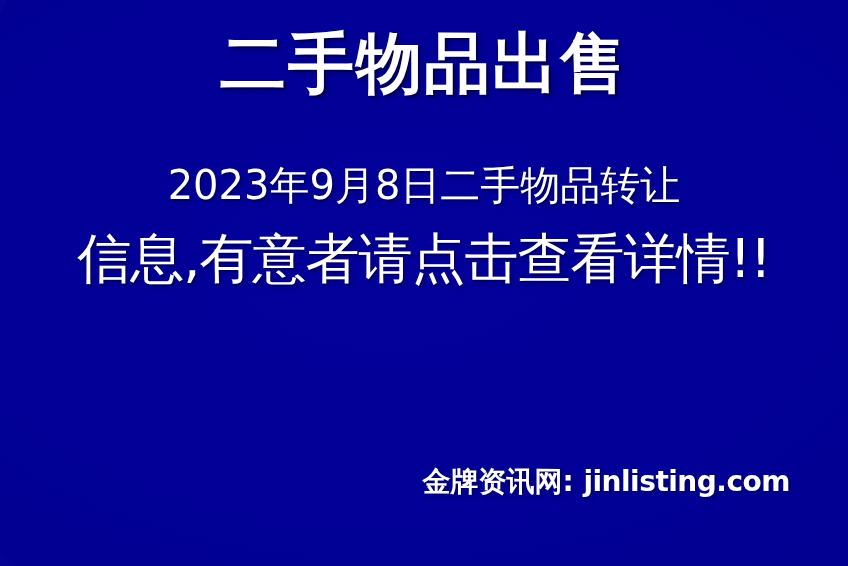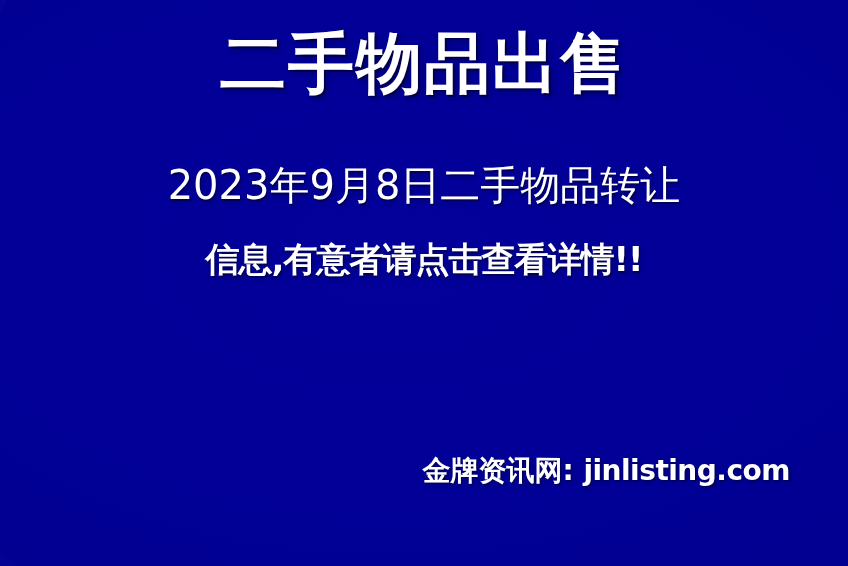--- a/index.html
+++ b/index.html
@@ -70,31 +70,31 @@
     line-height: 74px;
     letter-spacing: 0px;
     text-shadow: 1px 2px 0 rgba(0,0,40,0.45), 2px 3px 5px rgba(0,0,30,0.3);
     white-space: nowrap;
   }
   .body-line-1 {
     font-weight: normal;
     font-size: 40px;
   }
   .body-line-2 {
-    font-weight: bold;
-    font-size: 34px;
+    font-weight: normal;
+    font-size: 54px;
     letter-spacing: -1px;
   }
 
   
   .footer {
     position: absolute;
     left: 0;
     right: 58px;
-    top: 452px;
+    top: 463px;
     text-align: right;
     color: #ffffff;
     font-size: 28px;
     font-weight: bold;
     letter-spacing: 0px;
     text-shadow: 1px 1px 0 rgba(0,0,40,0.45), 2px 2px 4px rgba(0,0,30,0.3);
     white-space: nowrap;
   }
   .footer-site {
     font-family: "DejaVu Sans", "Liberation Sans", sans-serif;

